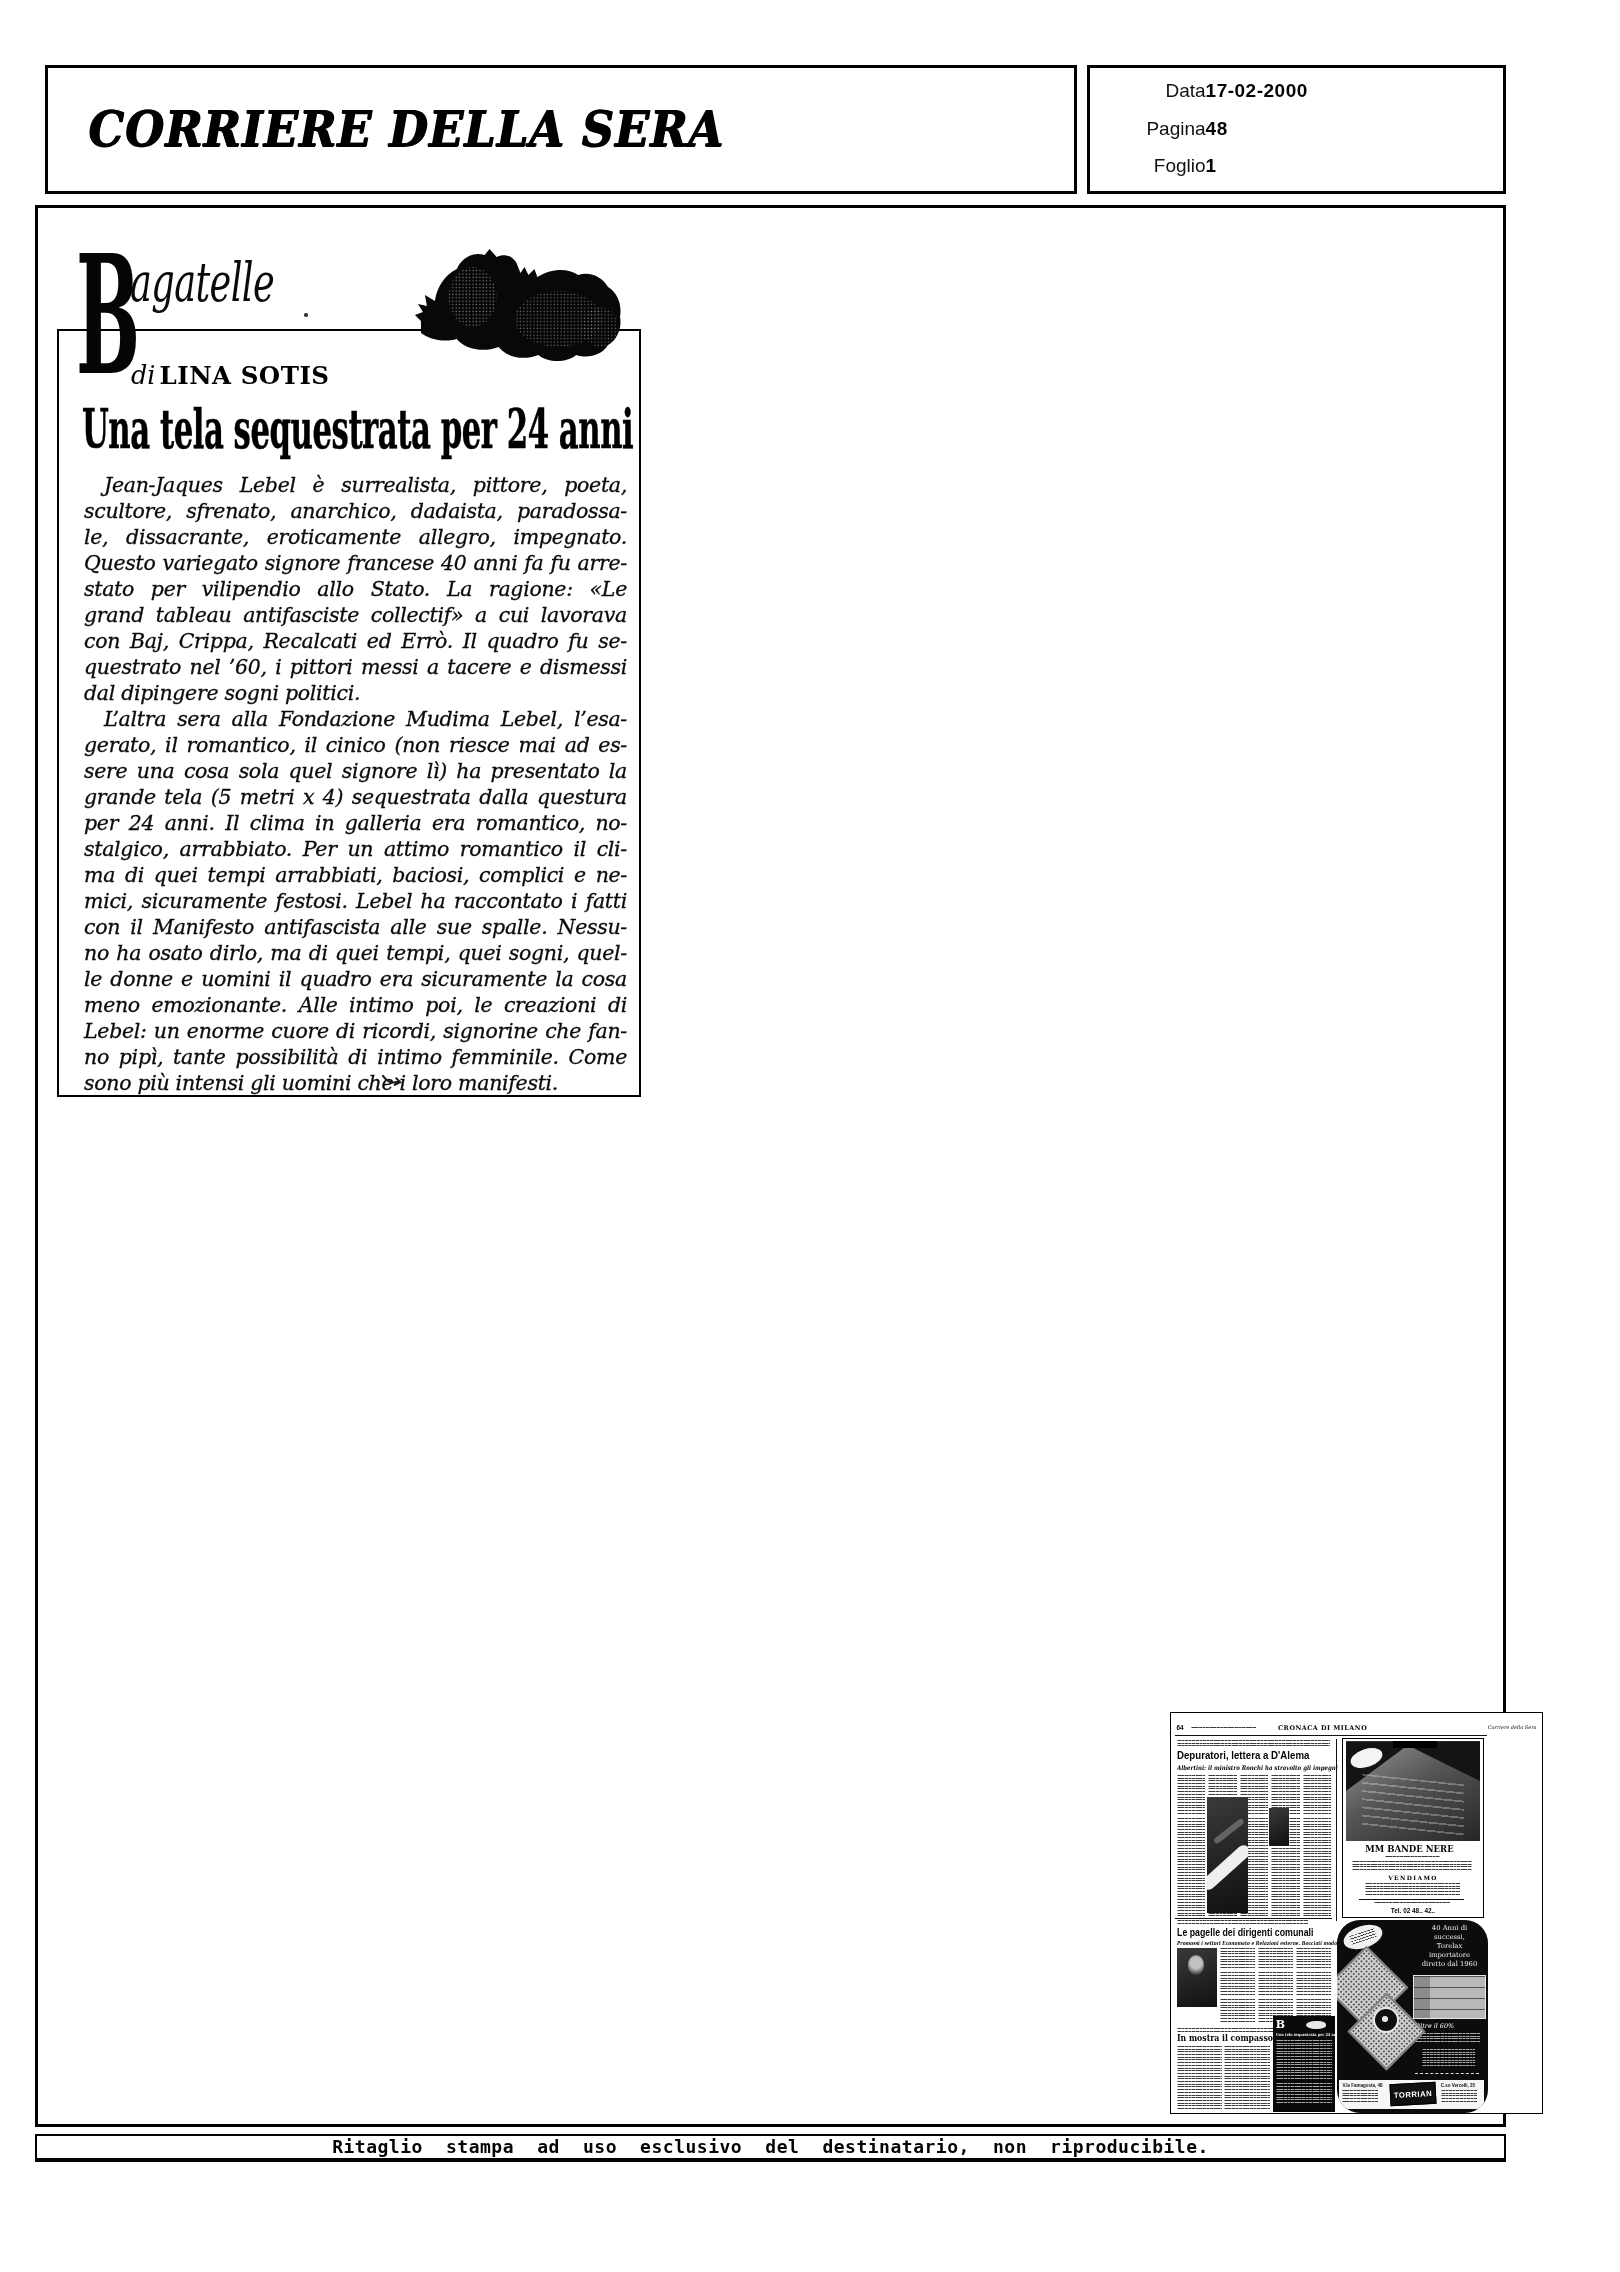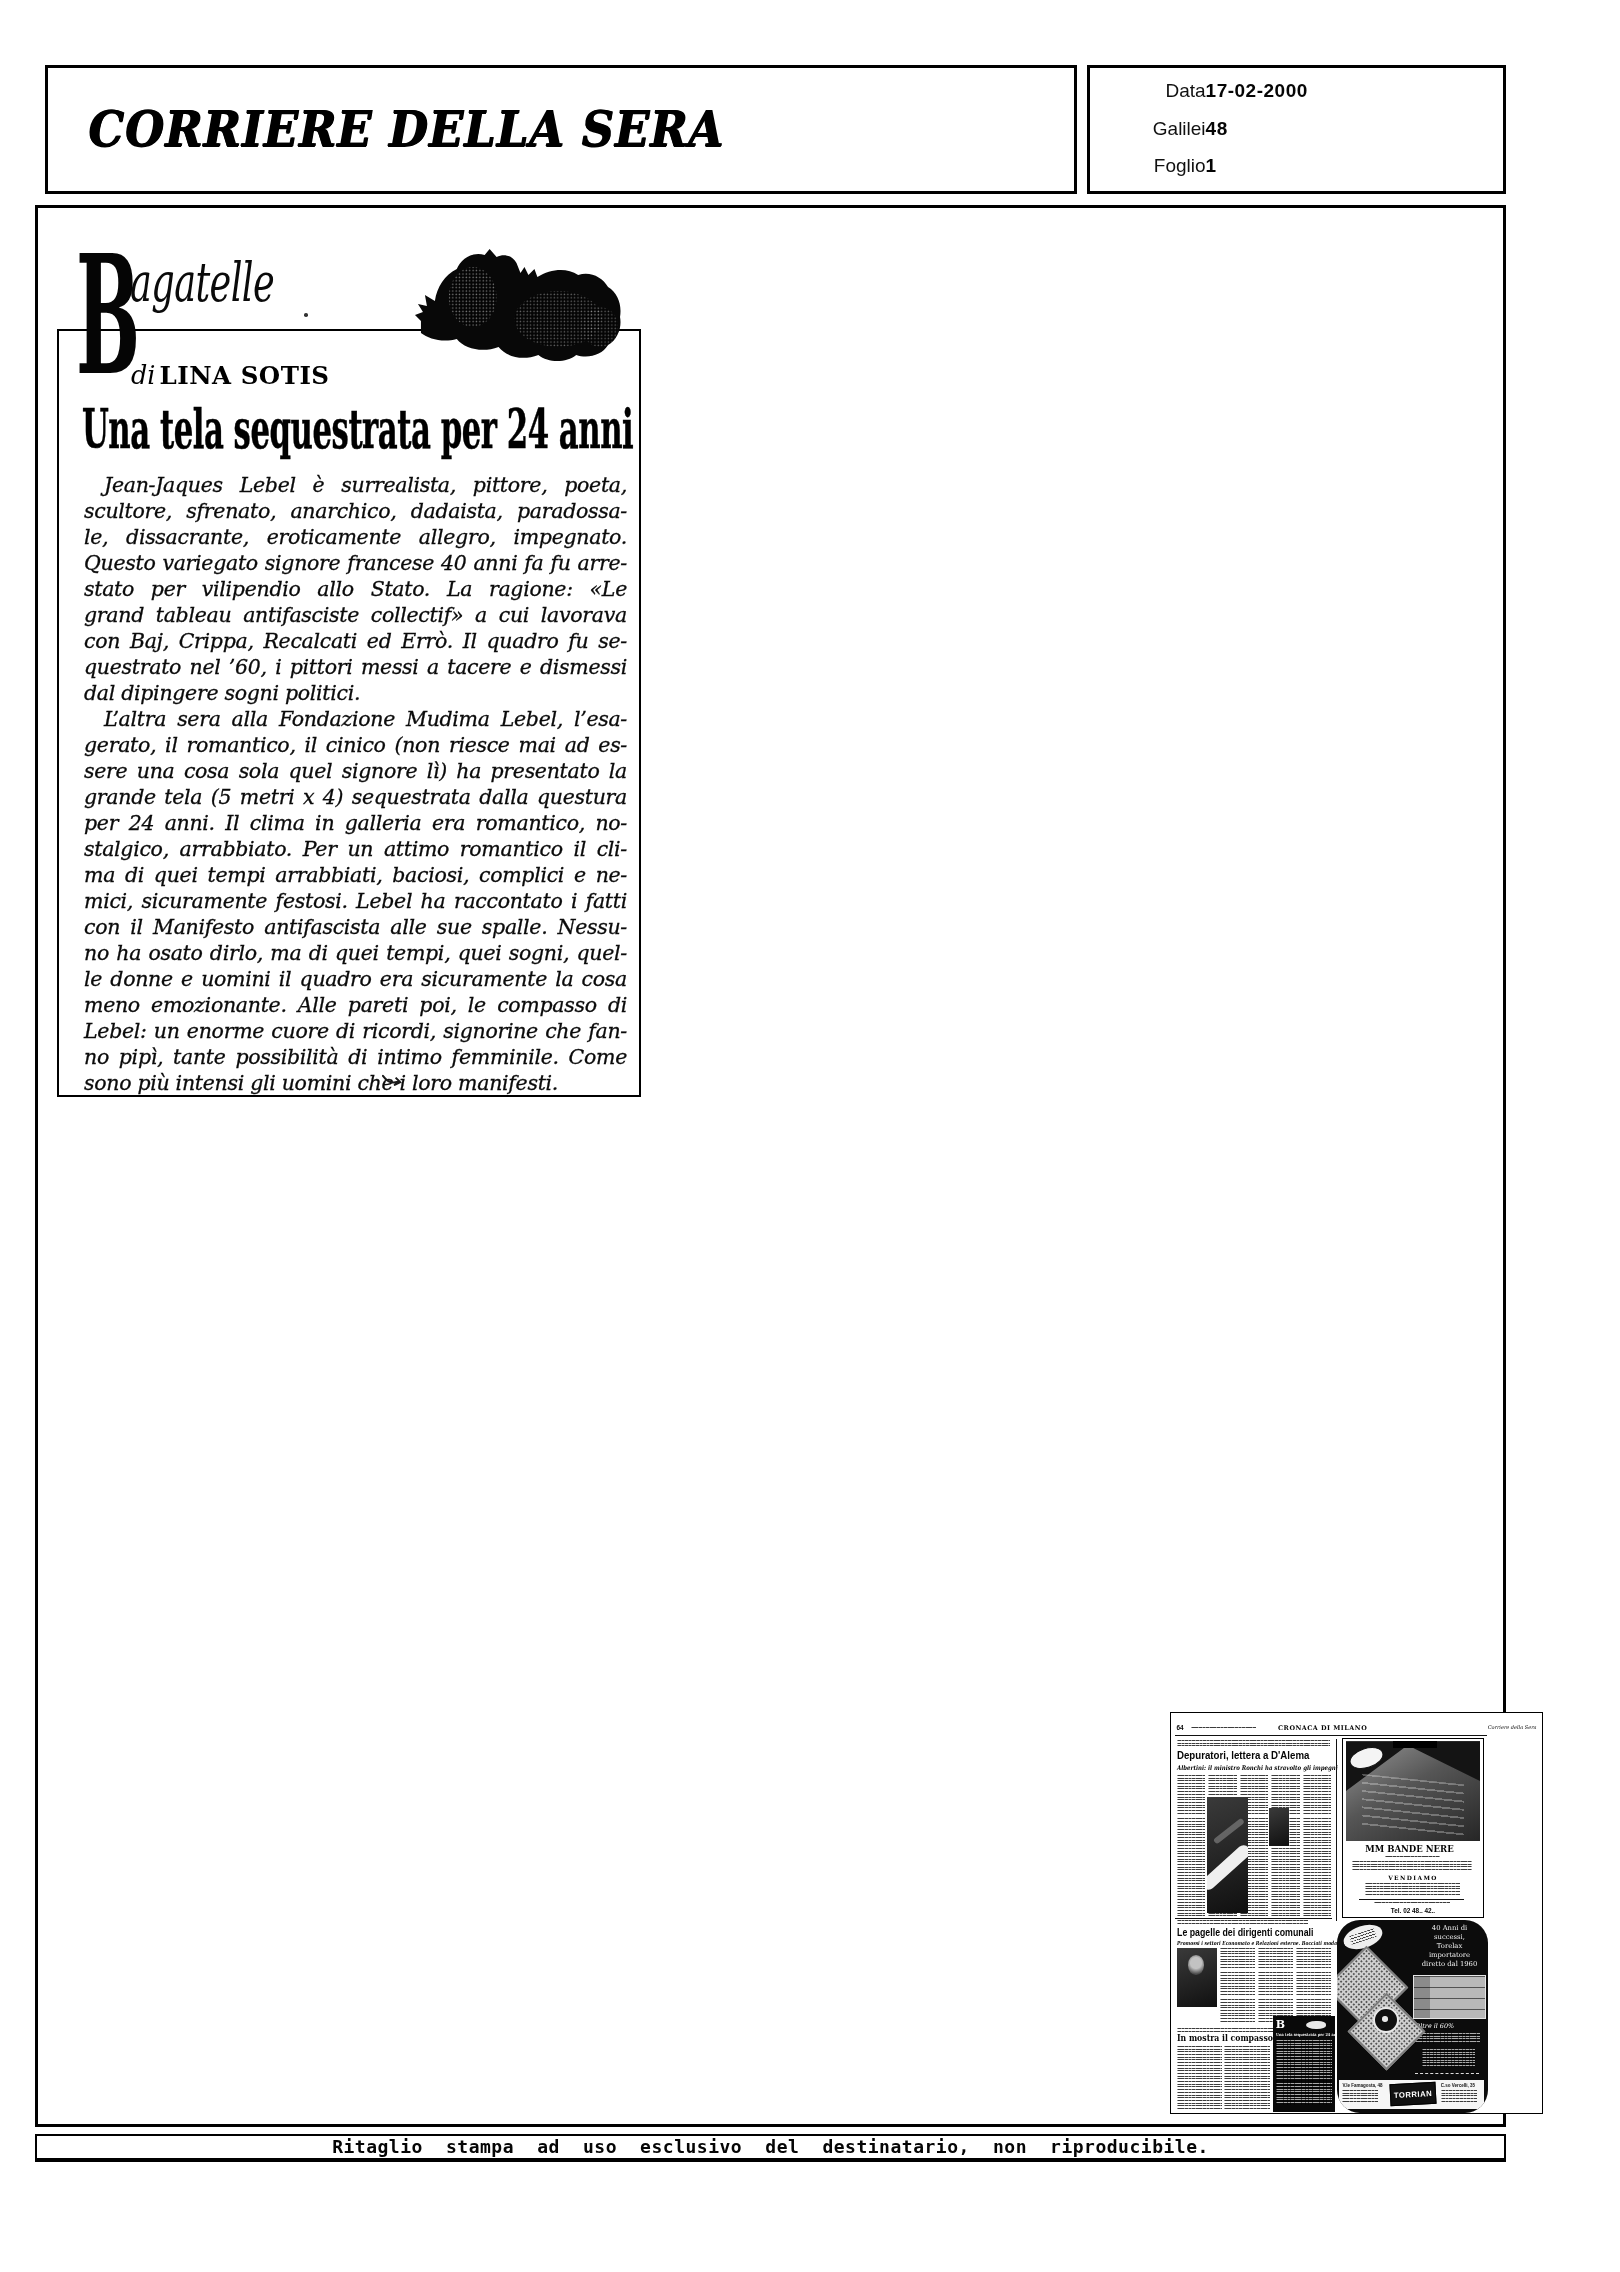--- a/index.html
+++ b/index.html
@@ -73,21 +73,21 @@
   <div class="hbox" id="masthead-box">
     <div class="masthead">CORRIERE DELLA SERA</div>
   </div>
 
   <div class="hbox" id="meta-box">
     <div class="metarow">
       <span class="mlabel">Data</span>
       <span class="mvalue">17-02-2000</span>
     </div>
     <div class="metarow">
-      <span class="mlabel">Galilei</span>
+      <span class="mlabel">Pagina</span>
       <span class="mvalue">48</span>
     </div>
     <div class="metarow">
       <span class="mlabel">Foglio</span>
       <span class="mvalue">1</span>
     </div>
   </div>
 
   <div class="abs" id="main-box"></div>
 
@@ -140,21 +140,21 @@
         <div class="bl">gerato, il romantico, il cinico (non riesce mai ad es-</div>
         <div class="bl">sere una cosa sola quel signore lì) ha presentato la</div>
         <div class="bl">grande tela (5 metri x 4) sequestrata dalla questura</div>
         <div class="bl">per 24 anni. Il clima in galleria era romantico, no-</div>
         <div class="bl">stalgico, arrabbiato. Per un attimo romantico il cli-</div>
         <div class="bl">ma di quei tempi arrabbiati, baciosi, complici e ne-</div>
         <div class="bl">mici, sicuramente festosi. Lebel ha raccontato i fatti</div>
         <div class="bl">con il Manifesto antifascista alle sue spalle. Nessu-</div>
         <div class="bl">no ha osato dirlo, ma di quei tempi, quei sogni, quel-</div>
         <div class="bl">le donne e uomini il quadro era sicuramente la cosa</div>
-        <div class="bl">meno emozionante. Alle pareti poi, le compasso di</div>
+        <div class="bl">meno emozionante. Alle intimo poi, le creazioni di</div>
         <div class="bl">Lebel: un enorme cuore di ricordi, signorine che fan-</div>
         <div class="bl">no pipì, tante possibilità di intimo femminile. Come</div>
         <div class="bl">sono più intensi gli uomini che i loro manifesti.</div>
       </div>
   </div>
 
   <svg class="abs" id="ink-mark" viewBox="0 0 22 14">
     <path d="M1 2 C6 9 12 11 19 8 L15 4 L20 9 L14 12" fill="none" stroke="#1a1a1a" stroke-width="2.2" stroke-linecap="round"></path>
   </svg>
   <div class="speck" style="left:304px;top:313px;width:3.6px;height:3.6px;"></div>

